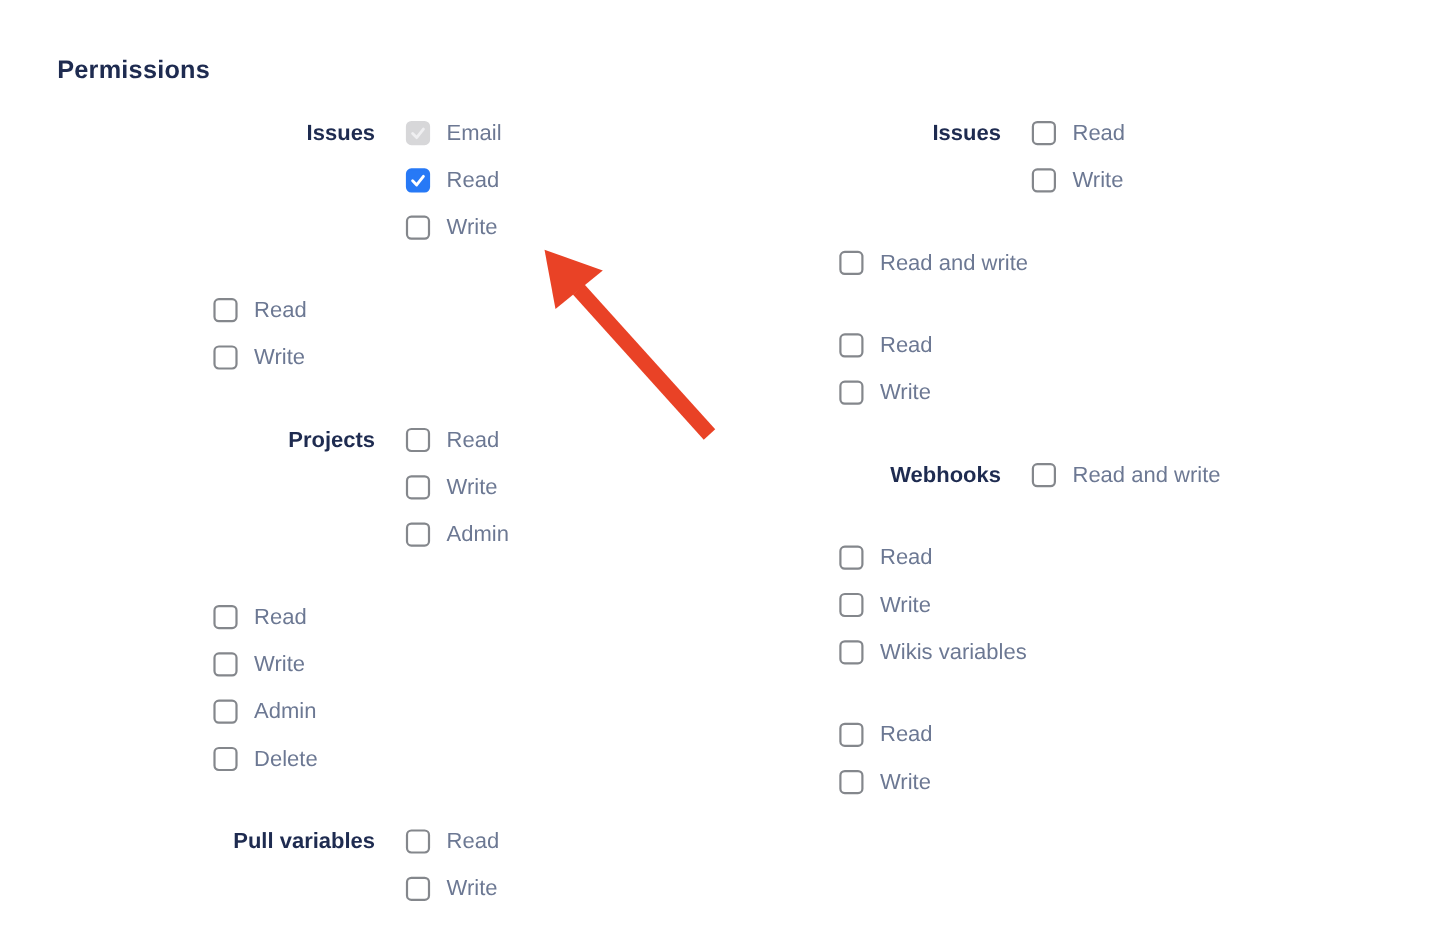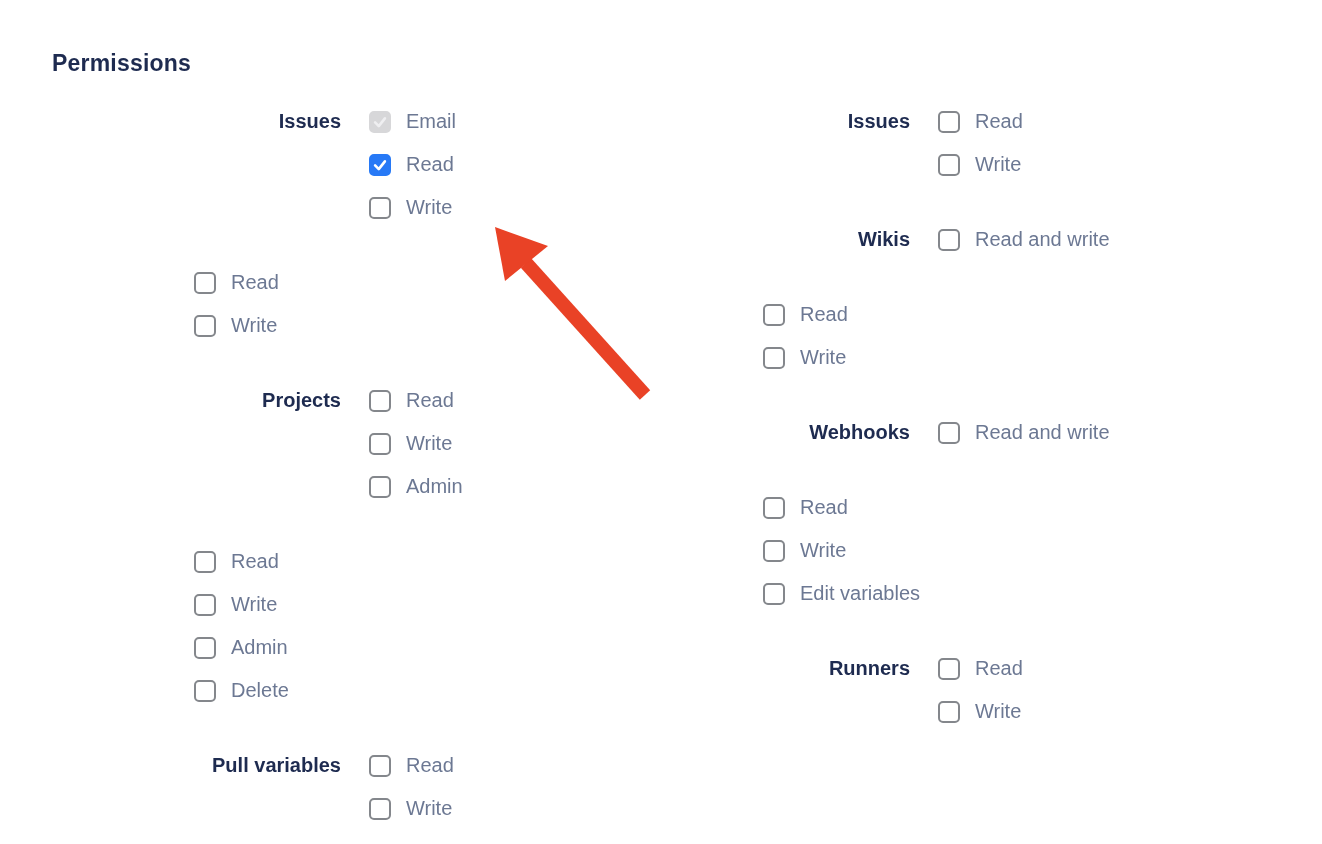--- a/index.html
+++ b/index.html
@@ -44,21 +44,21 @@
     line-height: 31px;
     margin-top: -4px;
   }
   .options {
     margin-left: 28px;
     display: flex;
     flex-direction: column;
   }
   .option {
     display: flex;
-    align-items: flex-end;
+    align-items: flex-start;
     margin-bottom: 20px;
     cursor: default;
   }
   .checkbox {
     width: 22px;
     height: 22px;
     flex: none;
     border: 2px solid #84878C;
     border-radius: 5px;
     background: #ffffff;
@@ -208,21 +208,20 @@
             <span class="option-label">Read</span>
           </label>
           <label class="option" data-state="unchecked">
             <span class="checkbox"></span>
             <span class="option-label">Write</span>
           </label>
         </div>
       </div>
 
       <div class="group">
-        <div class="group-label">Wikis</div>
         <div class="options">
           <label class="option" data-state="unchecked">
             <span class="checkbox"></span>
             <span class="option-label">Read and write</span>
           </label>
         </div>
       </div>
 
       <div class="group">
         <div class="options">
@@ -252,27 +251,26 @@
           <label class="option" data-state="unchecked">
             <span class="checkbox"></span>
             <span class="option-label">Read</span>
           </label>
           <label class="option" data-state="unchecked">
             <span class="checkbox"></span>
             <span class="option-label">Write</span>
           </label>
           <label class="option" data-state="unchecked">
             <span class="checkbox"></span>
-            <span class="option-label">Edit variables</span>
-          </label>
-        </div>
-      </div>
-
-      <div class="group">
-        <div class="group-label">Runners</div>
+            <span class="option-label">Wikis variables</span>
+          </label>
+        </div>
+      </div>
+
+      <div class="group">
         <div class="options">
           <label class="option" data-state="unchecked">
             <span class="checkbox"></span>
             <span class="option-label">Read</span>
           </label>
           <label class="option" data-state="unchecked">
             <span class="checkbox"></span>
             <span class="option-label">Write</span>
           </label>
         </div>

